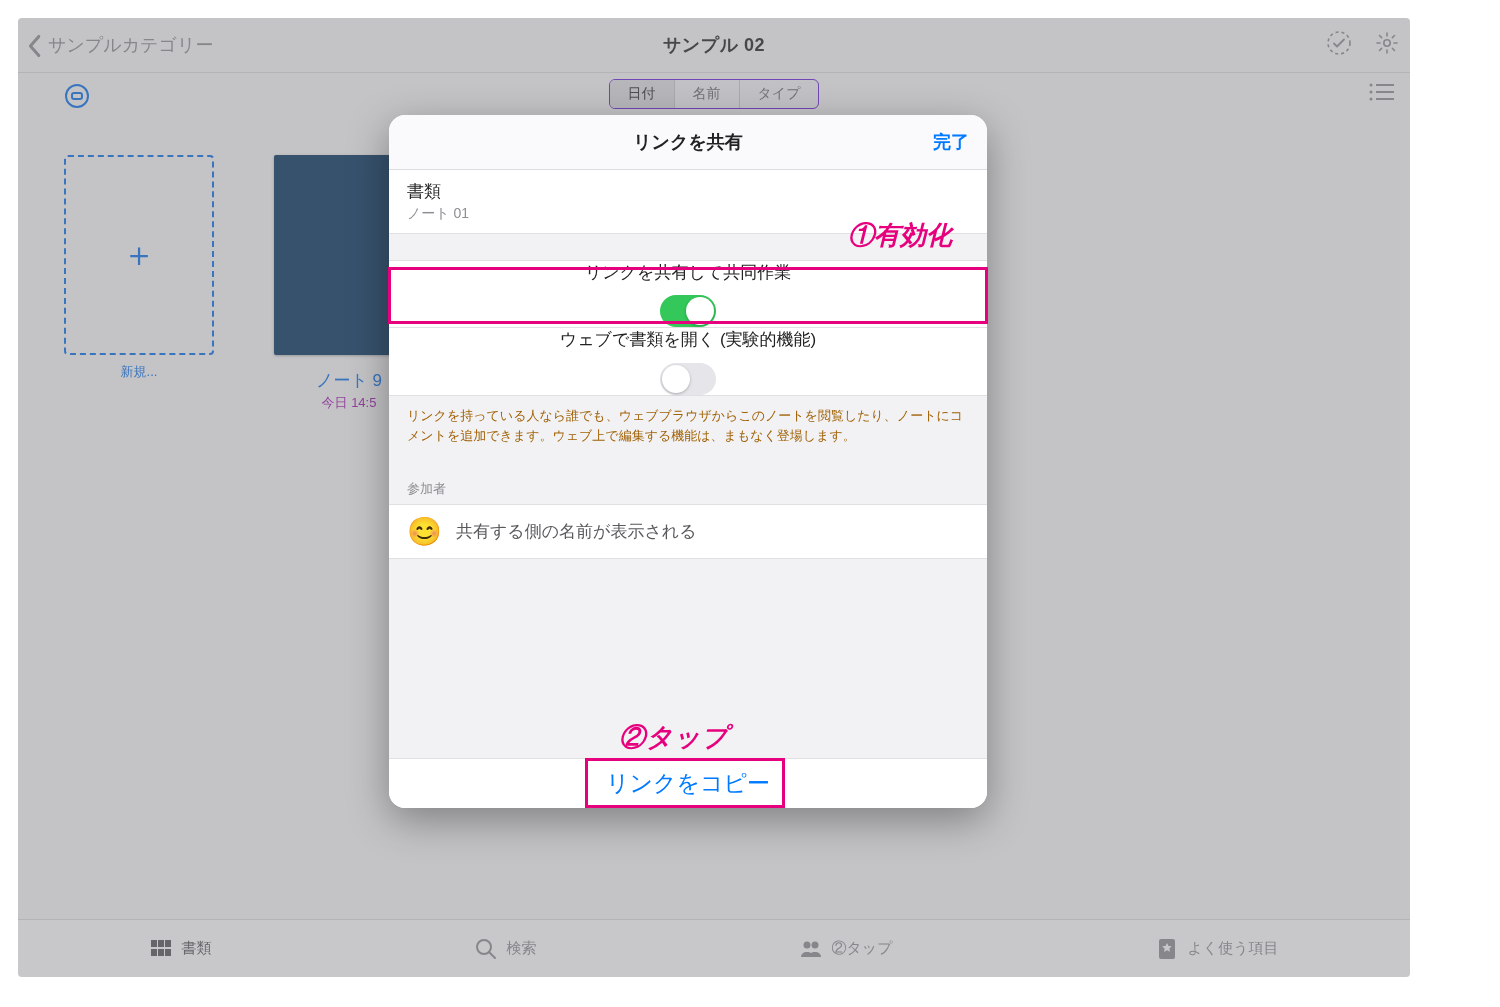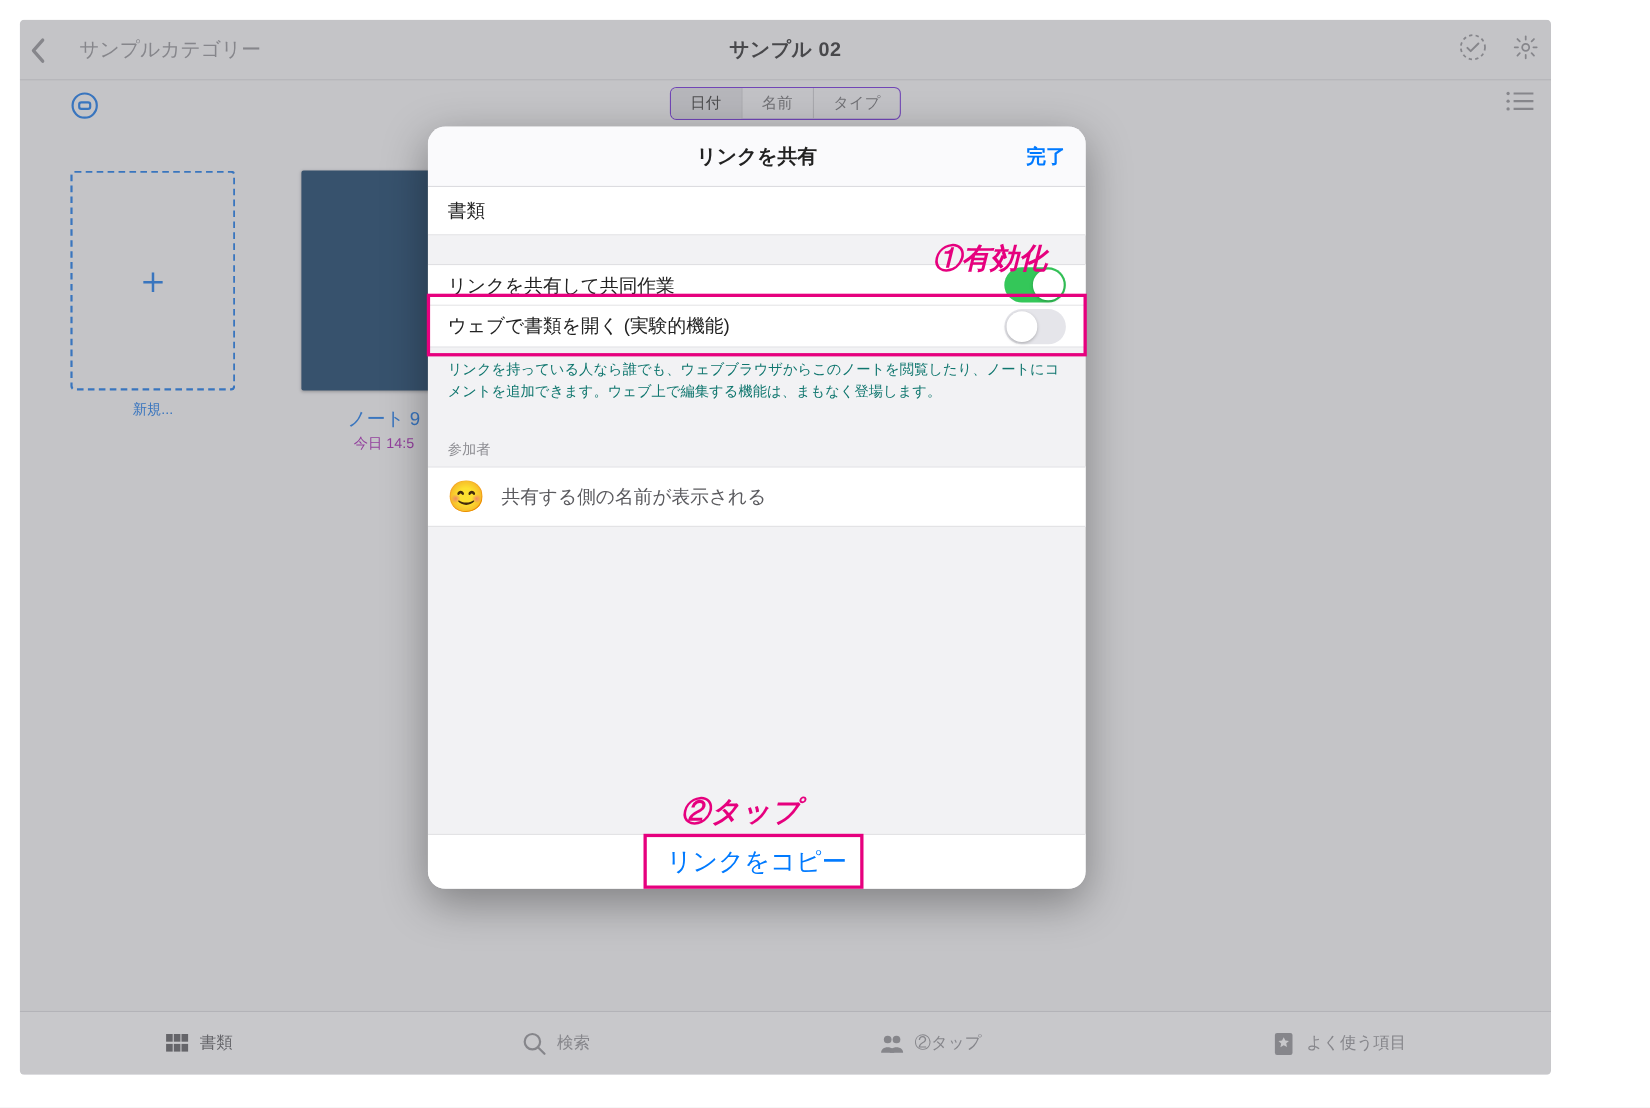--- a/index.html
+++ b/index.html
@@ -8,21 +8,21 @@
 
   
   .frame { width:1500px; height:1007px; box-sizing:border-box; padding:18px 90px 30px 18px; background:#fff;}
   .app { position: relative; width:100%; height:100%; background:#f2f2f4; border-radius:4px; overflow:hidden;}
 
   
   .dim { position:absolute; inset:0; background:rgba(120,120,125,.38); z-index:5; pointer-events:none;}
 
   
   .header { position:relative; height:55px; border-bottom:1px solid #d7d7db; display:flex; align-items:center; justify-content:center; z-index:1;}
-  .back { position:absolute; left:8px; display:flex; align-items:center; color:#8e8e93; font-size:18px;gap:24px;}
+  .back { position:absolute; left:8px; display:flex; align-items:center; color:#8e8e93; font-size:18px;}
   .back svg { width:16px; height:24px; margin-right:6px; margin-top:1px; }
   .title { font-size:18px; font-weight:600; color:#2b2b2d; letter-spacing:.5px;}
   .hdr-right { position:absolute; right:10px; display:flex; gap:22px; align-items:center; color:#8e8e93;}
   .hdr-right svg { width:26px; height:26px; }
 
   
   .subbar { position:relative; height:42px; display:flex; align-items:center; justify-content:center; z-index:1;}
   .sync-icon { position:absolute; left:42px; top:6px; width:34px; height:34px; border-radius:50%; display:flex; align-items:center; justify-content:center;}
   .sync-icon svg{width:30px;height:30px;}
   .seg { display:flex; border:1px solid #6d28d9; border-radius:6px; overflow:hidden; background:#efeff2;}
@@ -49,30 +49,30 @@
   .tab svg { width:24px; height:24px; }
 
   
   .modal { position:absolute; z-index:10; left:371px; top:97px; width:598px; height:693px; background:#f2f2f4; border-radius:16px; box-shadow:0 12px 40px rgba(0,0,0,.35); overflow:hidden; display:flex; flex-direction:column;}
   .modal-head { position:relative; height:55px; background:#fafafc; border-bottom:1px solid #dcdce0; display:flex; align-items:center; justify-content:center;}
   .modal-title { font-size:18px; font-weight:600; color:#222;}
   .done { position:absolute; right:18px; color:#007aff; font-size:18px; font-weight:600;}
   .sec-doc { background:#fff; border-bottom:1px solid #e0e0e3; padding:10px 18px;}
   .sec-doc .h { font-size:17px; color:#222;}
   .sec-doc .s { font-size:14px; color:#8e8e93; margin-top:2px;}
-  .sec-row { background:#fff; border-top:1px solid #e0e0e3; border-bottom:1px solid #e0e0e3; display:flex; align-items:center; justify-content:space-between; padding:0 18px; height:38px;}
+  .sec-row { background:#fff; border-top:1px solid #e0e0e3; border-bottom:1px solid #e0e0e3; display:flex; align-items:center; justify-content:space-between; padding:0 18px; height:68px;flex-direction:column;}
   .sec-row + .sec-row { border-top:none;}
   .row-label { font-size:17px; color:#222;}
   .toggle { width:56px; height:32px; border-radius:16px; position:relative;}
   .toggle.on { background:#34c759;}
   .toggle.off { background:#e5e5ea;}
   .knob { position:absolute; top:2px; width:28px; height:28px; border-radius:50%; background:#fff; box-shadow:0 1px 3px rgba(0,0,0,.25);}
   .toggle.on .knob { right:2px;}
   .toggle.off .knob { left:2px;}
-  .note-help { padding:10px 18px 16px; font-size:13px; color:#0f766e; line-height:1.55;}
+  .note-help { padding:10px 18px 16px; font-size:13px; color:#a16207; line-height:1.55;}
   .sec-hdr { padding:18px 18px 6px; font-size:13px; color:#8e8e93;}
   .part { background:#fff; border-top:1px solid #e0e0e3; border-bottom:1px solid #e0e0e3; display:flex; align-items:center; gap:14px; padding:10px 18px; min-height:54px;}
   .emoji { font-size:28px;}
   .part-name { font-size:17px; color:#5a5a5e;}
   .modal-footer { margin-top:auto; background:#fff; border-top:1px solid #e0e0e3; height:50px; display:flex; align-items:center; justify-content:center;}
   .copy-link { color:#007aff; font-size:23px; }
 
   
   .anno1-box { position:absolute; z-index:20; left:370px; top:249px; width:600px; height:57px; border:3px solid #e6007e; pointer-events:none;}
   .anno1-txt { position:absolute; z-index:20; left:830px; top:200px; color:#e6007e; font-size:26px; font-weight:700; font-style:italic;}
@@ -194,20 +194,21 @@
   <div class="dim"></div>
 
   <div class="modal">
     <div class="modal-head">
       <div class="modal-title">リンクを共有</div>
       <div class="done">完了</div>
     </div>
 
     <div class="sec-doc">
       <div class="h">書類</div>
+      <div class="s">ノート 01</div>
     </div>
 
     <div style="height:26px;"></div>
 
     <div class="sec-row">
       <div class="row-label">リンクを共有して共同作業</div>
       <div class="toggle on">
             <div class="knob"></div>
           </div>
     </div>

